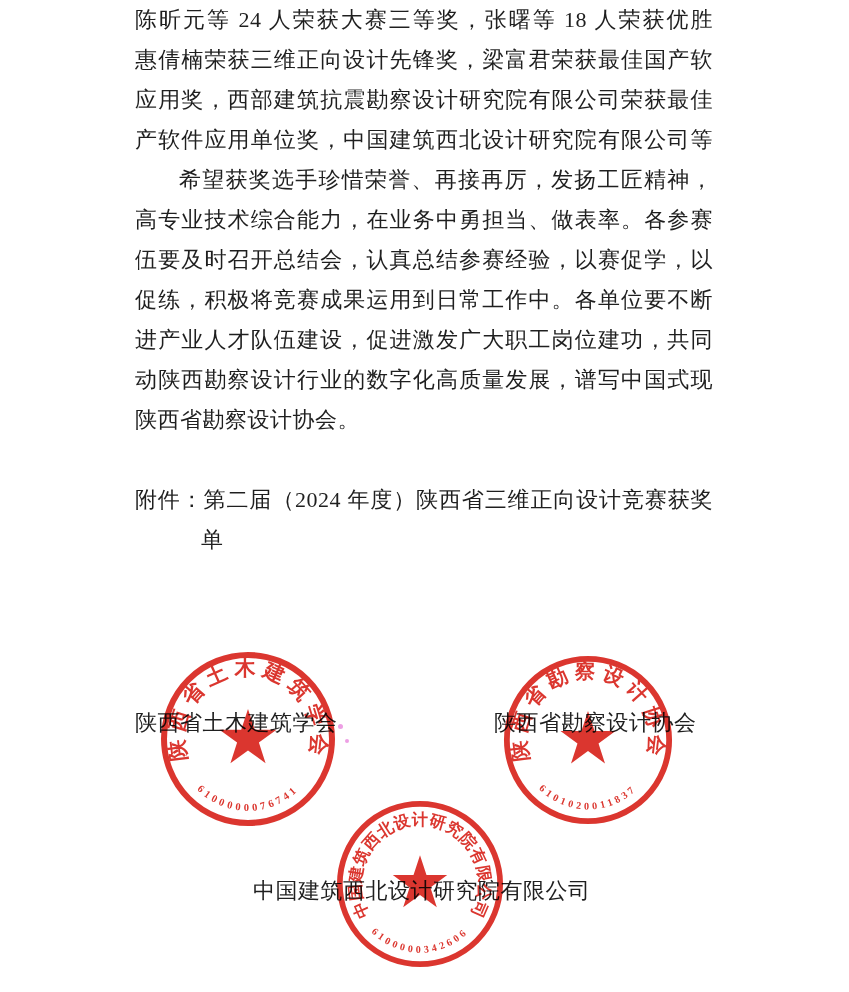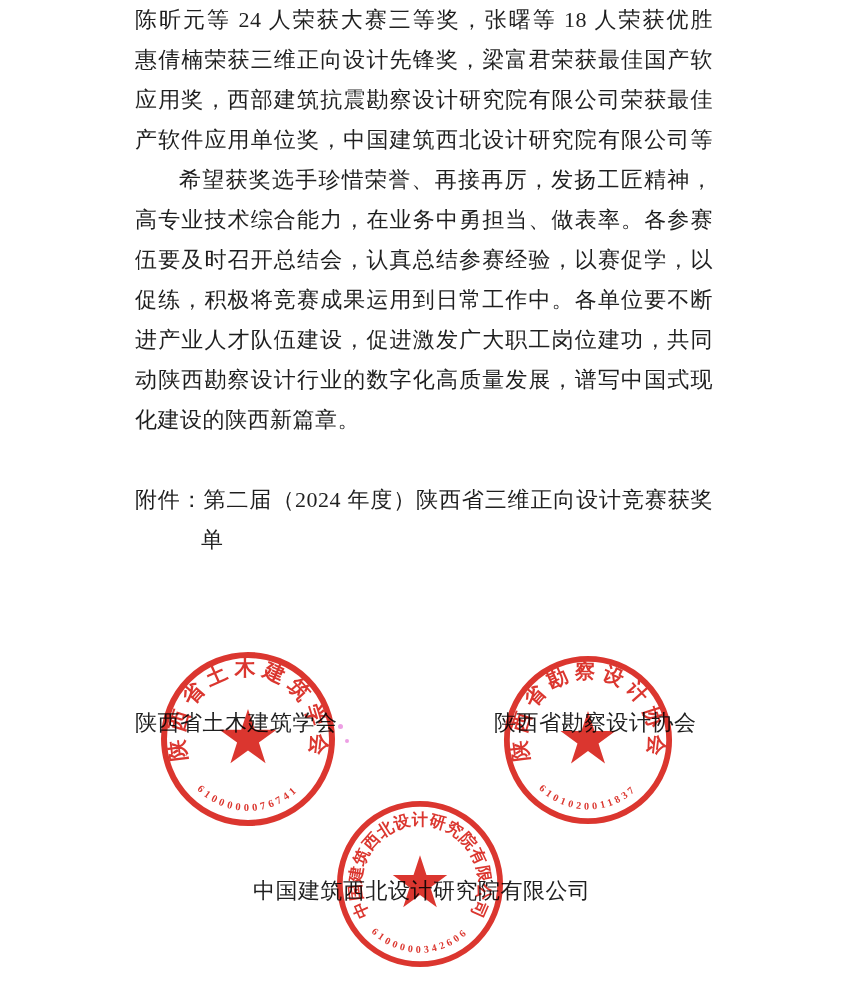--- a/index.html
+++ b/index.html
@@ -63,21 +63,21 @@
     <div class="line just">陈昕元等 24 人荣获大赛三等奖，张曙等 18 人荣获优胜奖，</div>
     <div class="line just">惠倩楠荣获三维正向设计先锋奖，梁富君荣获最佳国产软件</div>
     <div class="line just">应用奖，西部建筑抗震勘察设计研究院有限公司荣获最佳国</div>
     <div class="line just">产软件应用单位奖，中国建筑西北设计研究院有限公司等 3</div>
     <div class="line just indent2">希望获奖选手珍惜荣誉、再接再厉，发扬工匠精神，提</div>
     <div class="line just">高专业技术综合能力，在业务中勇担当、做表率。各参赛队</div>
     <div class="line just">伍要及时召开总结会，认真总结参赛经验，以赛促学，以赛</div>
     <div class="line just">促练，积极将竞赛成果运用到日常工作中。各单位要不断推</div>
     <div class="line just">进产业人才队伍建设，促进激发广大职工岗位建功，共同推</div>
     <div class="line just">动陕西勘察设计行业的数字化高质量发展，谱写中国式现代</div>
-    <div class="line">化建设的陕西新篇章。</div>
+    <div class="line">陕西省勘察设计协会。</div>
     <div class="spacer"></div>
     <div class="line just">附件：第二届（2024 年度）陕西省三维正向设计竞赛获奖名</div>
     <div class="line indent3">单</div>
   </div>
 
   <div class="sig sig-org-left">陕西省土木建筑学会</div>
   <div class="sig sig-org-right">陕西省勘察设计协会</div>
   <div class="sig sig-company">中国建筑西北设计研究院有限公司</div>
 
   <svg class="seal seal-left" width="176" height="176" viewBox="0 0 176 176">

